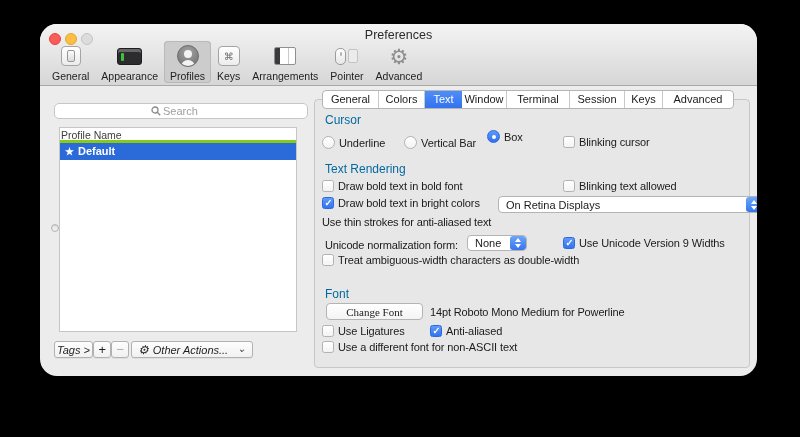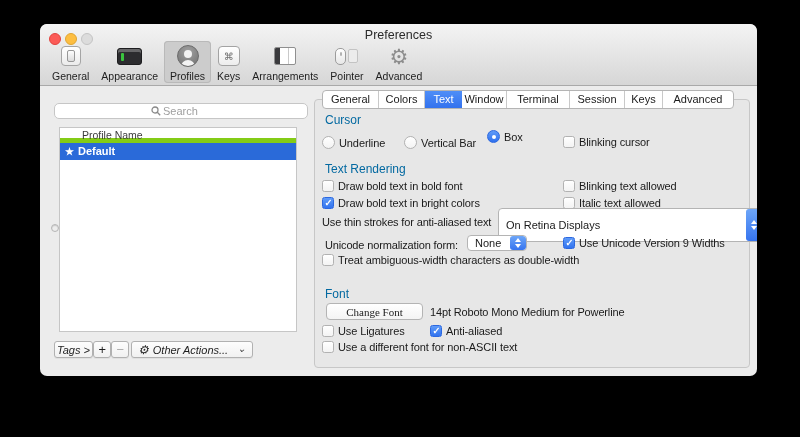--- a/index.html
+++ b/index.html
@@ -1,20 +1,20 @@
 <!DOCTYPE html>
 <html><head>
 <meta charset="utf-8">
 <style>
   * { margin:0; padding:0; box-sizing:border-box; }
   html,body { width:800px; height:437px; }
   body { font-family:"Liberation Sans", sans-serif; background:#000; position:relative; overflow:hidden; }
 
   .window { position:absolute; left:40px; top:24px; width:717px; height:352px;
-    background:#ececec; border-radius:7px; box-shadow:0 12px 30px rgba(0,0,0,.6);
+    background:#ececec; border-radius:17px; box-shadow:0 12px 30px rgba(0,0,0,.6);
     overflow:hidden; }
 
   
   .chrome { position:absolute; left:0; top:0; right:0; height:62px;
     background:linear-gradient(#f4f4f4,#d6d6d6); border-bottom:1px solid #a9a9a9;
     border-radius:6px 6px 0 0; }
   .title { position:absolute; left:0; right:0; top:4px; text-align:center;
     font-size:12.5px; color:#2b2b2b; }
   .light { position:absolute; top:9px; width:12px; height:12px; border-radius:50%; }
   .light.red { left:9px; background:#fc5b57; border:1px solid #e2443f; }
@@ -63,21 +63,21 @@
     background:#fff; border:1px solid #c6c6c6; border-radius:5px;
     display:flex; align-items:center; justify-content:center; }
   .searchfield svg { margin-right:2px; }
   .searchfield input { border:none; outline:none; background:transparent; width:48px;
     font-size:11px; font-family:"Liberation Sans",sans-serif; color:#333; }
   .searchfield input::placeholder { color:#9f9f9f; }
 
   .profilelist { position:absolute; left:19px; top:103px; width:238px; height:205px;
     background:#fff; border:1px solid #c6c6c6; }
   .plheader { height:15px; line-height:15px; font-size:10.5px; color:#3c3c3c;
-    padding-left:22px; border-bottom:5px solid #84cc16; }
+    padding-left:1px; border-bottom:3px solid #84cc16; }
   .plrow { height:17px; line-height:17px; background:#2a6ad9; color:#fff;
     font-size:11px; font-weight:bold; padding-left:5px; }
   .plrow .star { margin-right:4px; font-size:10px; }
 
   .handle { position:absolute; left:11px; top:200px; width:8px; height:8px; border-radius:50%;
     background:#ededed; border:1px solid #b5b5b5; box-shadow:inset 0 1px 1px rgba(0,0,0,.15); }
 
   .btn { background:linear-gradient(#fdfdfd,#f1f1f1); border:1px solid #b1b1b1;
     border-radius:3px; font-size:11px; color:#1e1e1e; display:flex; align-items:center;
     justify-content:center; box-shadow:0 1px 0 rgba(0,0,0,.05); font-family:"Liberation Sans",sans-serif;font-style:italic; }
@@ -271,21 +271,21 @@
   <label class="check" style="left:282px; top:173px">
     <span class="box checked"></span>
       <span>Draw bold text in bright colors</span>
   </label>
   <label class="check" style="left:523px; top:173px">
     <span class="box"></span>
       <span>Italic text allowed</span>
   </label>
 
   <div class="plabel" style="left:282px; top:192px">Use thin strokes for anti-aliased text</div>
-  <div class="popup" style="left:458px; top:184px; width:265px; height:34px">
+  <div class="popup" style="left:458px; top:172px; width:265px; height:17px">
     <span class="val">On Retina Displays</span>
     <span class="stepper">
         <span class="tri-up"></span>
         <span class="tri-down"></span>
       </span>
   </div>
 
   <div class="plabel" style="left:285px; top:215px">Unicode normalization form:</div>
   <div class="popup" style="left:427px; top:211px; width:60px; height:16px">
     <span class="val">None</span>

